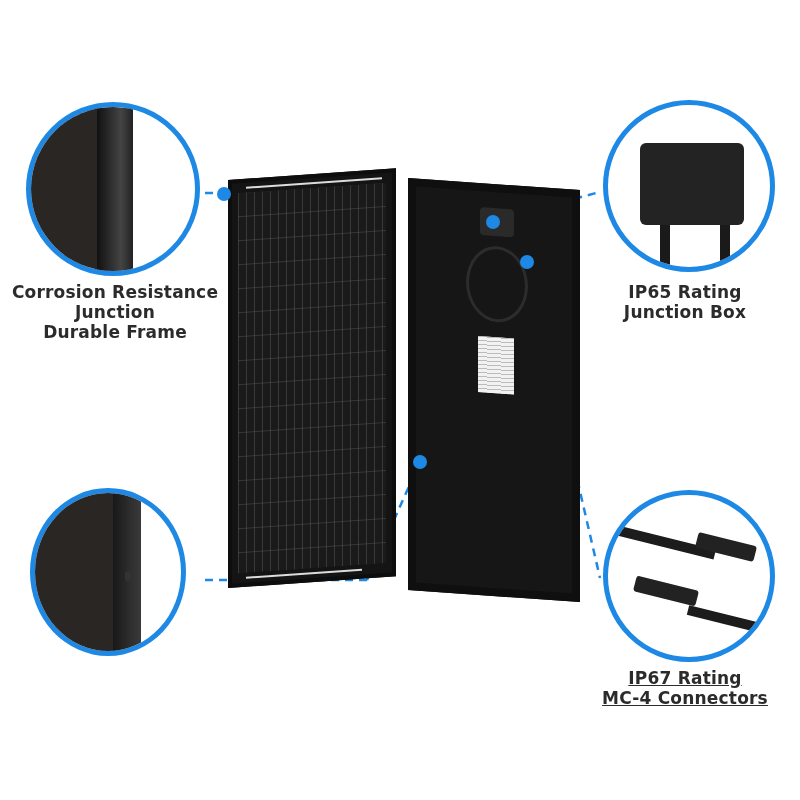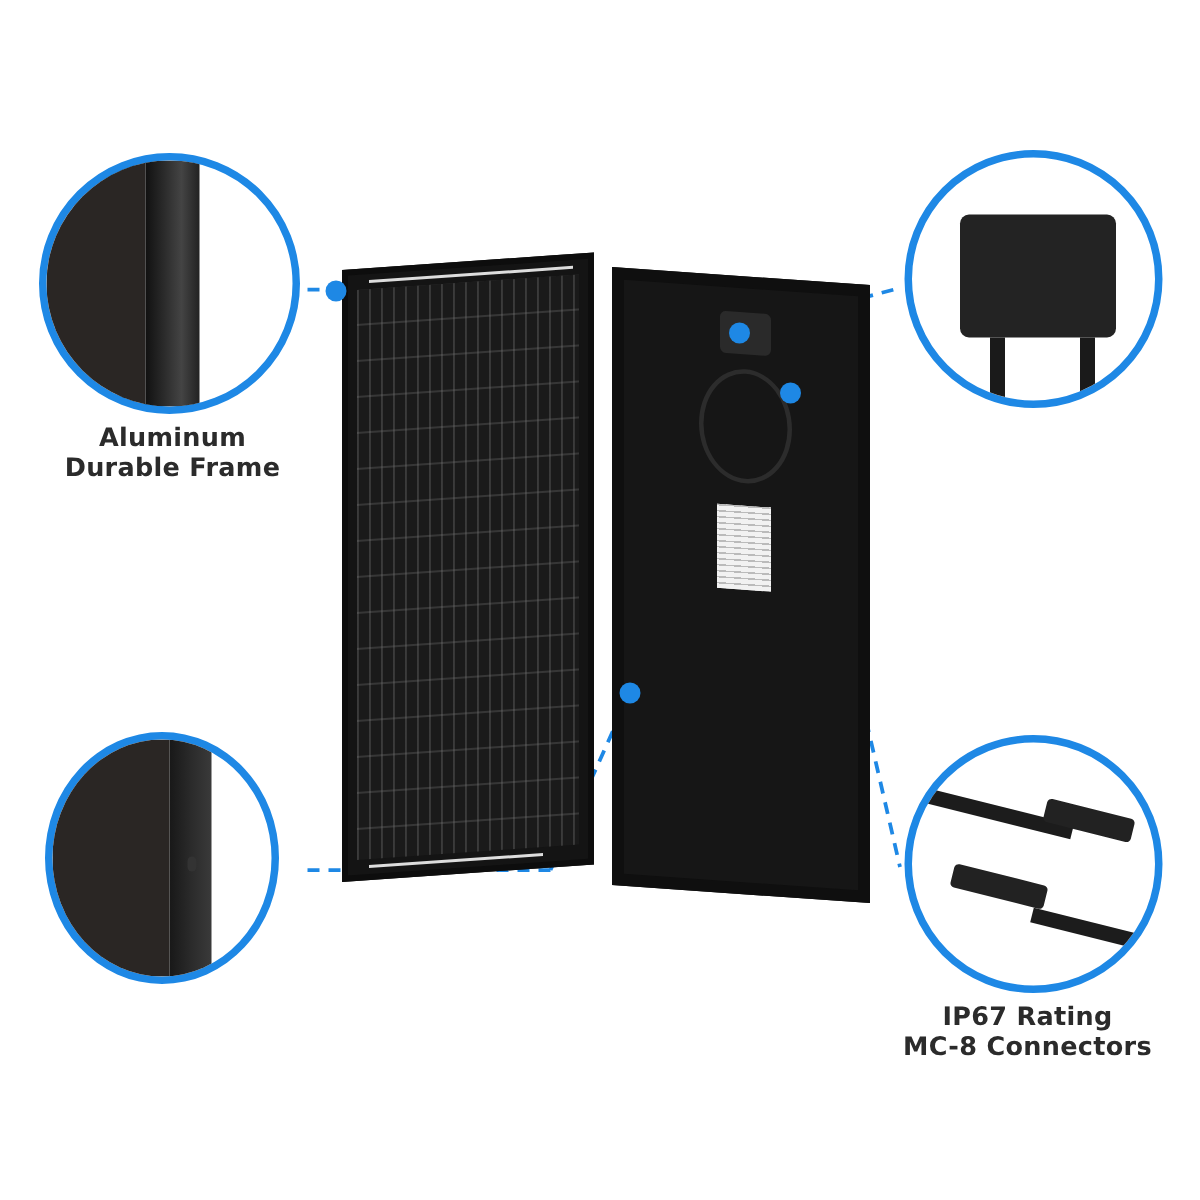--- a/index.html
+++ b/index.html
@@ -39,40 +39,45 @@
   <div class="dot" style="left:224px;top:194px;"></div>
   <div class="dot" style="left:493px;top:222px;"></div>
   <div class="dot" style="left:527px;top:262px;"></div>
   <div class="dot" style="left:420px;top:462px;"></div>
 
   <div class="zoom-circle" style="left:26px;top:102px;width:174px;height:174px;">
     <div style="position:absolute;left:0;top:0;width:66px;height:100%;background:#2a2624;"></div>
     <div style="position:absolute;left:66px;top:0;width:36px;height:100%;background:linear-gradient(90deg,#111,#2a2a2a,#444,#222);"></div>
   </div>
   <div class="label" style="left:0;top:282px;width:230px;">
-    <div>Aluminum</div>
+    <div>Corrosion Resistance</div>
+    <div>Junction</div>
     <div>Durable Frame</div>
   </div>
 
   <div class="zoom-circle" style="left:603px;top:100px;width:172px;height:172px;">
     <div style="position:absolute;left:32px;top:38px;width:104px;height:82px;background:#232323;border-radius:6px;"></div>
     <div style="position:absolute;left:52px;top:120px;width:10px;height:50px;background:#1a1a1a;"></div>
     <div style="position:absolute;left:112px;top:120px;width:10px;height:50px;background:#1a1a1a;"></div>
+  </div>
+  <div class="label" style="left:570px;top:282px;width:230px;">
+    <div>IP65 Rating</div>
+    <div>Junction Box</div>
   </div>
 
   <div class="zoom-circle" style="left:30px;top:488px;width:156px;height:168px;">
     <div style="position:absolute;left:0;top:0;width:78px;height:100%;background:#2a2624;"></div>
     <div style="position:absolute;left:78px;top:0;width:28px;height:100%;background:linear-gradient(90deg,#181818,#2a2a2a,#3a3a3a);"></div>
     <div style="position:absolute;left:90px;top:78px;width:6px;height:10px;border-radius:3px;background:#333;"></div>
   </div>
 
   <div class="zoom-circle" style="left:603px;top:490px;width:172px;height:172px;">
     <div style="position:absolute;left:0;top:28px;width:110px;height:10px;background:#1c1c1c;transform:rotate(14deg);transform-origin:left;"></div>
     <div style="position:absolute;left:88px;top:44px;width:60px;height:16px;background:#222;border-radius:3px;transform:rotate(14deg);"></div>
     <div style="position:absolute;left:26px;top:88px;width:64px;height:16px;background:#222;border-radius:3px;transform:rotate(14deg);"></div>
     <div style="position:absolute;left:80px;top:110px;width:110px;height:10px;background:#1c1c1c;transform:rotate(14deg);transform-origin:left;"></div>
   </div>
-  <div class="label" style="left:570px;top:668px;width:230px;">
+  <div class="label" style="left:570px;top:668px;width:230px;text-decoration:underline;">
     <div>IP67 Rating</div>
-    <div>MC-8 Connectors</div>
+    <div>MC-4 Connectors</div>
   </div>
 
 </div>
 
 </body></html>

